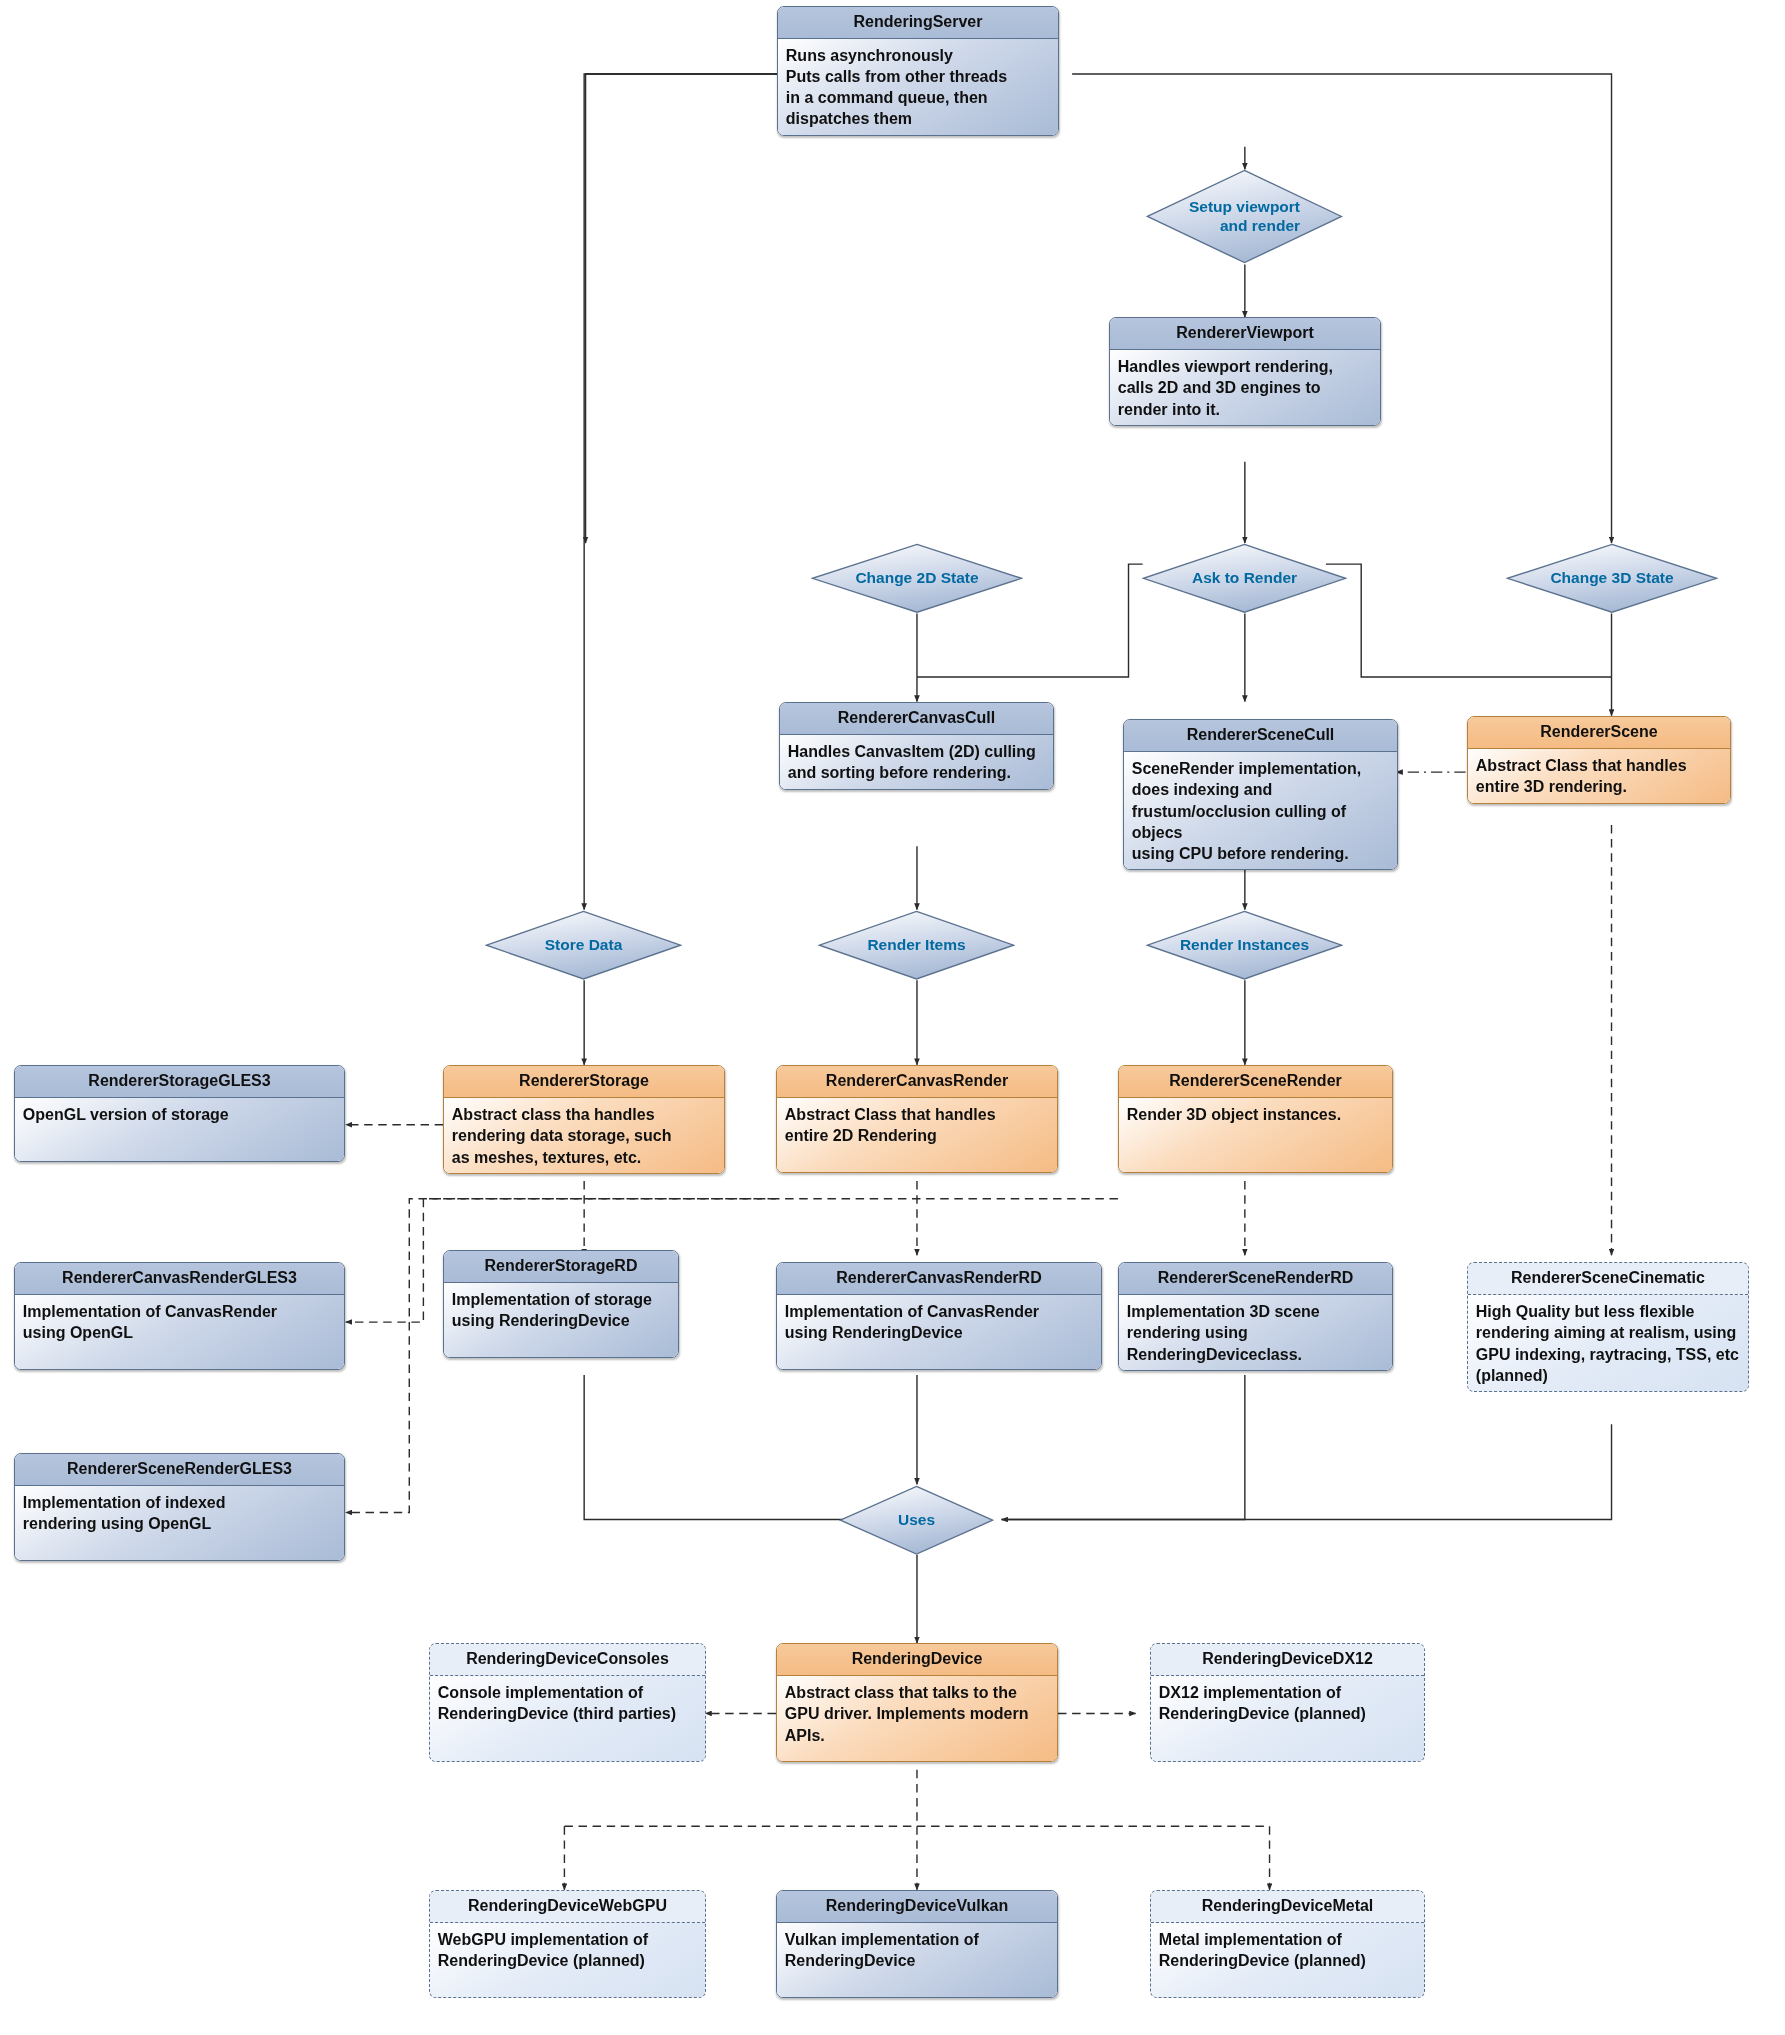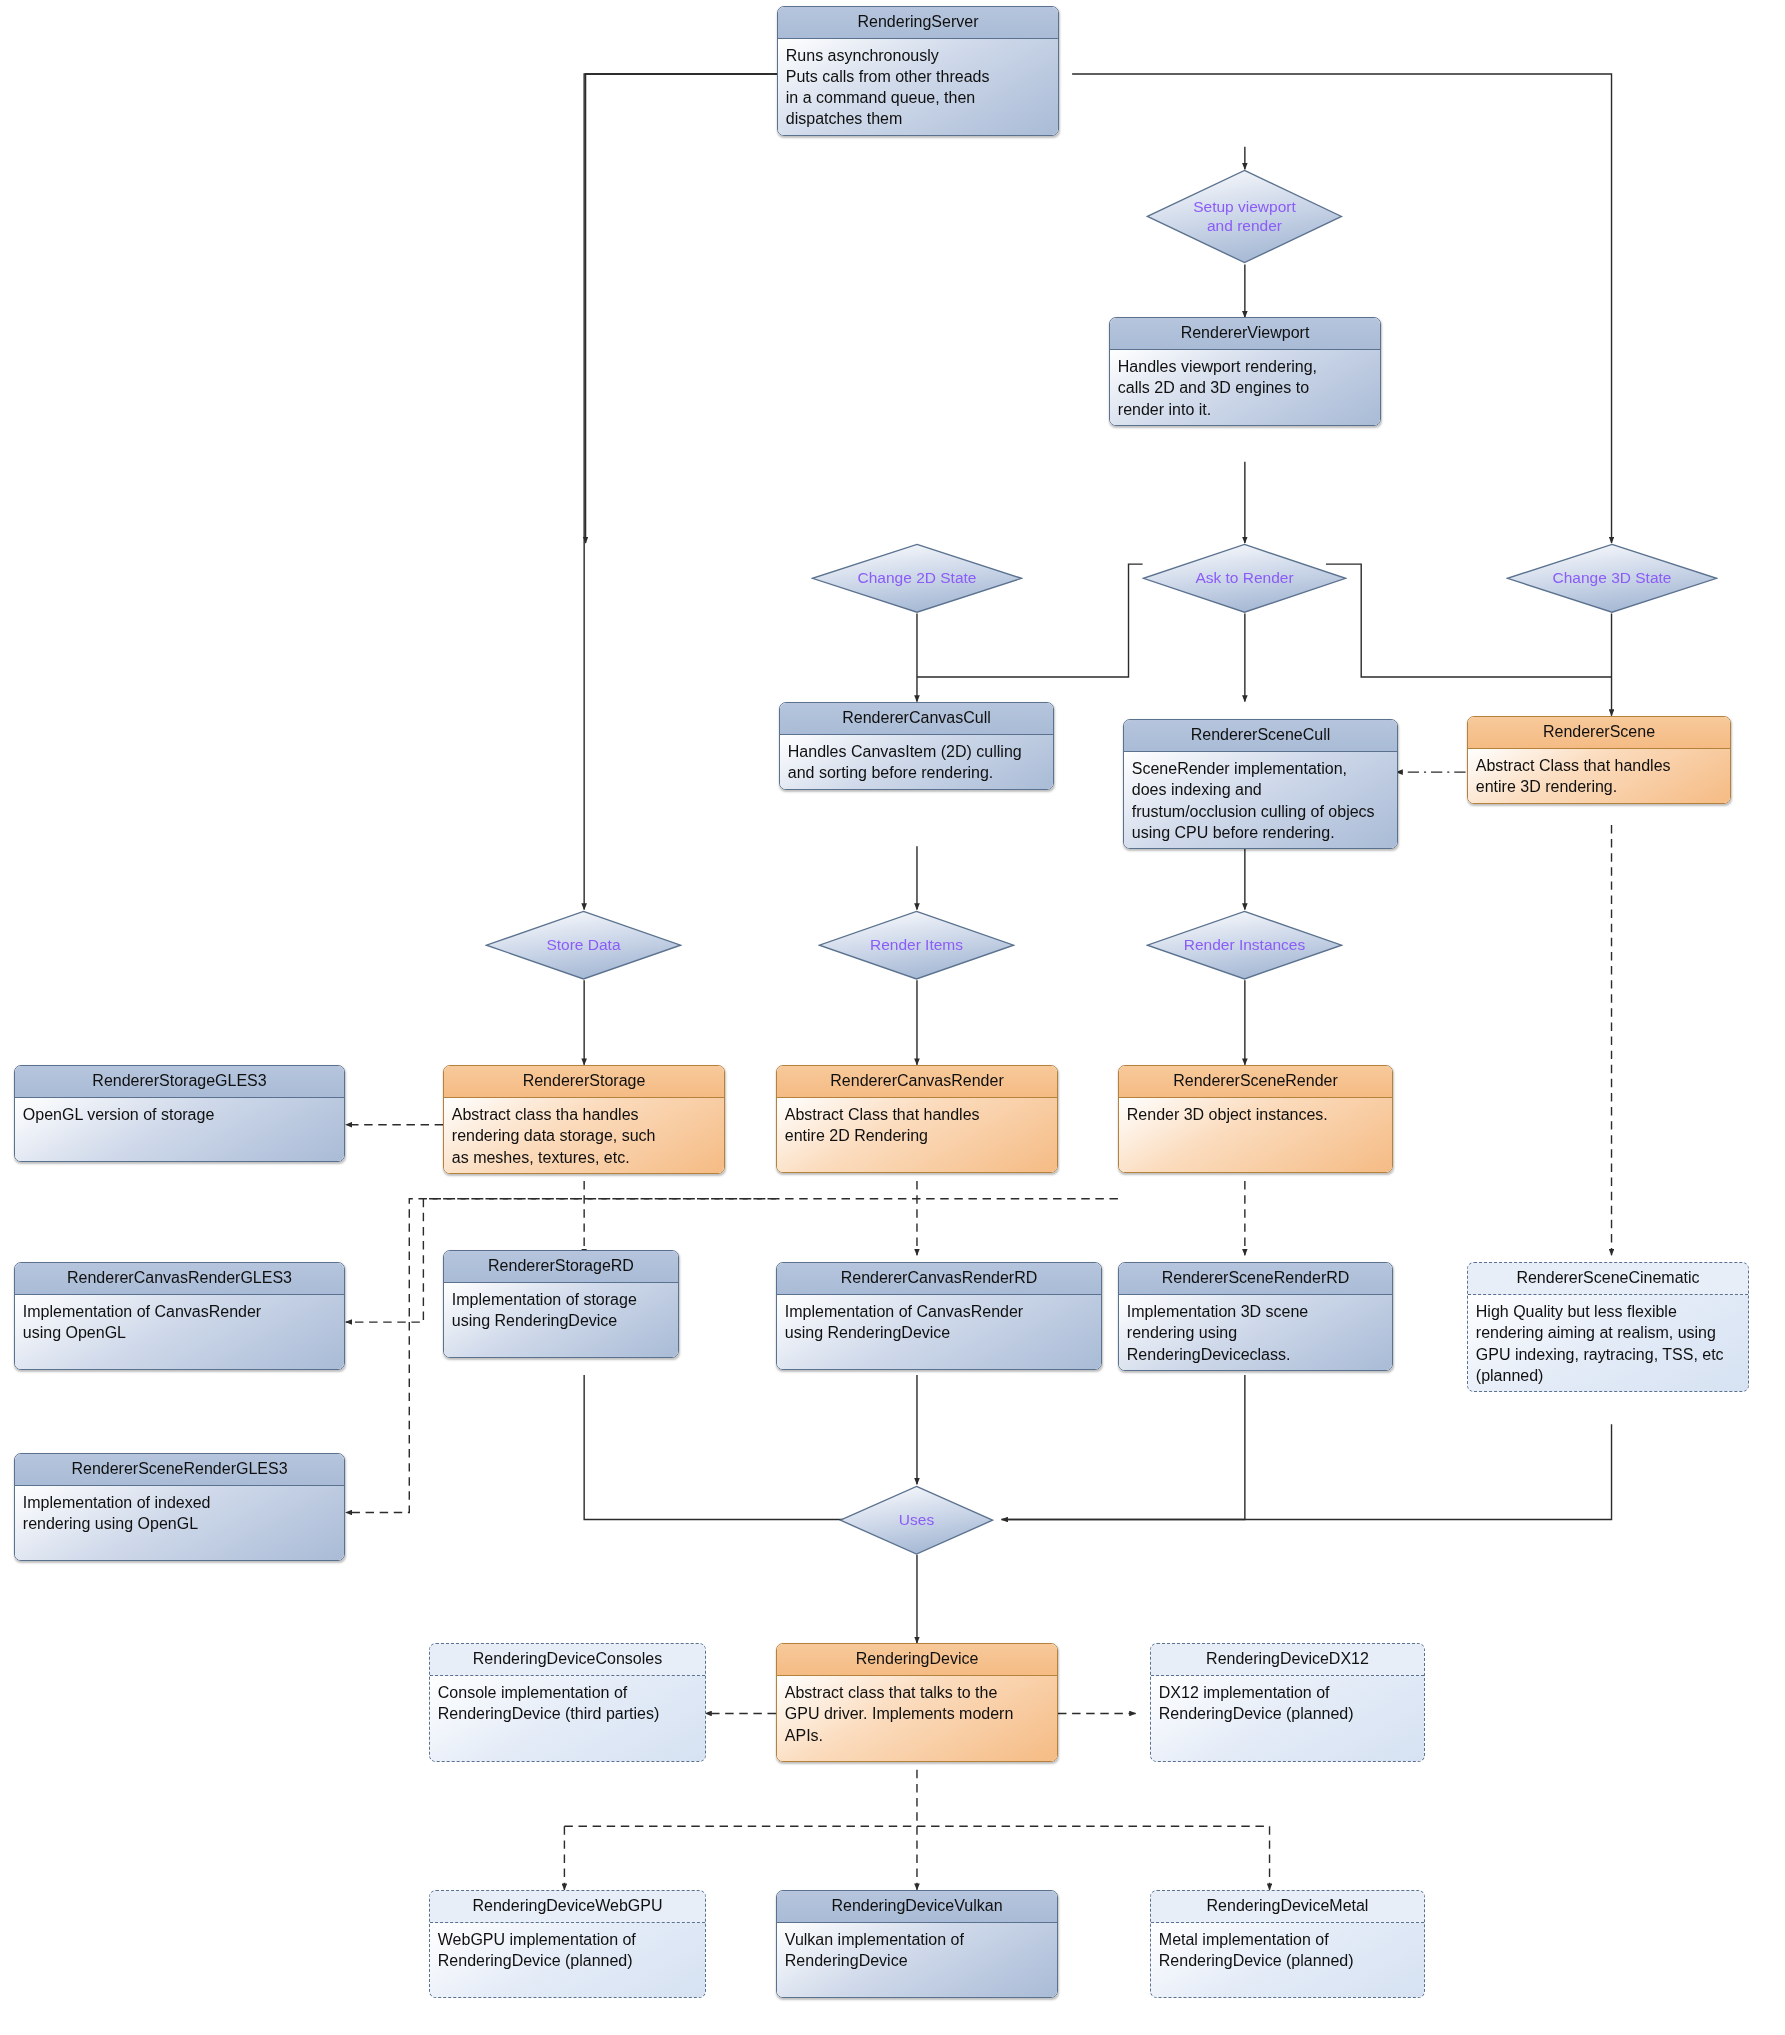--- a/index.html
+++ b/index.html
@@ -7,20 +7,21 @@
     padding: 0;
     background: #ffffff;
   }
   #canvas {
     position: relative;
     width: 1786px;
     height: 2035px;
     background: #ffffff;
     font-family: "Liberation Sans", sans-serif;
     overflow: hidden;
+    font-weight: bold;
   }
   svg.edges {
     position: absolute;
     left: 0;
     top: 0;
     width: 1786px;
     height: 2035px;
     pointer-events: none;
   }
   .node {
@@ -79,23 +80,23 @@
   }
   .dashed .body {
     background: linear-gradient(150deg, #ffffff 0%, #e3ebf7 50%, #d6e2f2 100%);
   }
   
   .diamond {
     position: absolute;
     display: flex;
     align-items: center;
     justify-content: center;
-    text-align: center;
+    text-align: right;
     font-size: 15.5px;
-    color: #8b5cf6;
+    color: #0369a1;
     z-index: 3;
   }
   .diamond .dshape {
     position: absolute;
     left: 0; top: 0; right: 0; bottom: 0;
   }
   .diamond .dlabel {
     position: relative;
     z-index: 2;
     line-height: 1.2;

